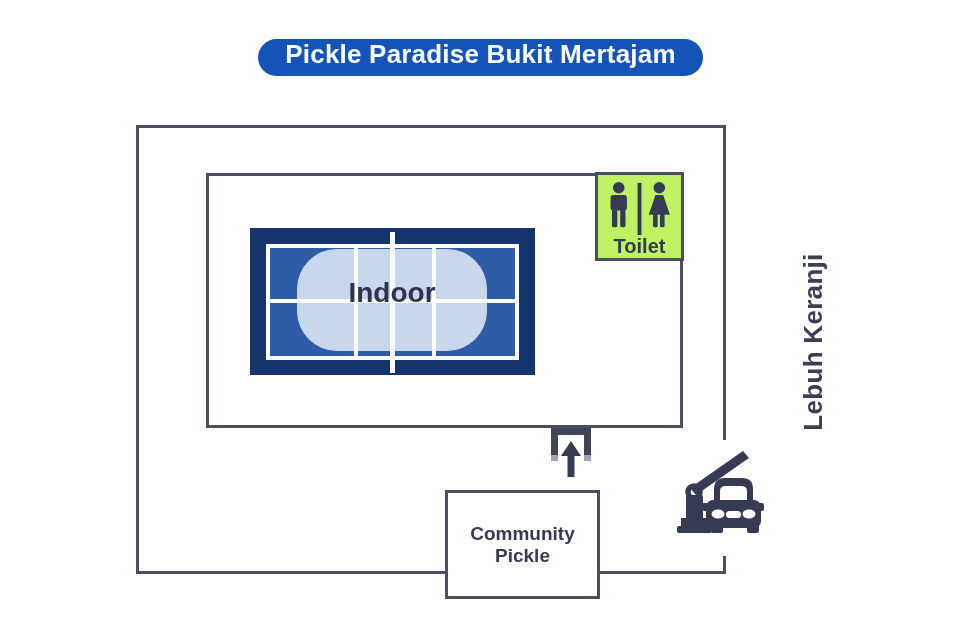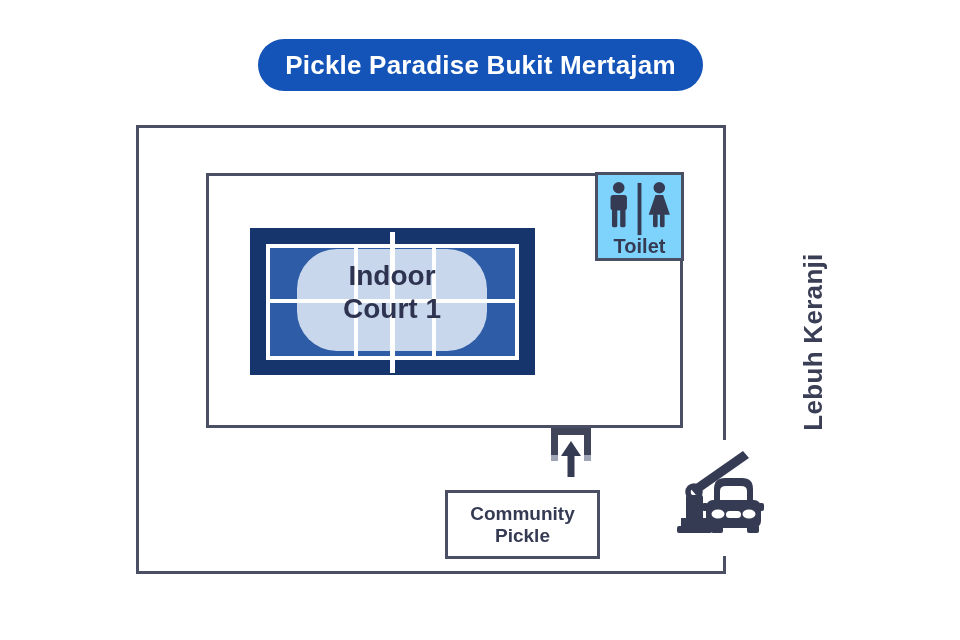--- a/index.html
+++ b/index.html
@@ -5,22 +5,22 @@
   html,body{margin:0;padding:0;}
   body{
     width:960px;height:640px;position:relative;background:#ffffff;
     font-family:"Liberation Sans",sans-serif;overflow:hidden;
   }
   .abs{position:absolute;}
   .line{position:absolute;background:#4A4F63;}
 
   
   .title-pill{
-    position:absolute;left:258px;top:39px;width:445px;height:52px;
-    background:#1453B8;border-radius:26px;display:flex;align-items:center;justify-content:center;
+    position:absolute;left:258px;top:39px;width:445px;height:37px;
+    background:#1453B8;border-radius:26px;display:flex;align-items:flex-start;justify-content:center;
   }
   .title-pill span{color:#ffffff;font-size:26px;font-weight:700;letter-spacing:.2px;}
 
   
   .building{
     position:absolute;left:206px;top:173px;width:477px;height:255px;
     border:3px solid #4A4F63;box-sizing:border-box;background:#ffffff;
   }
 
   
@@ -36,36 +36,36 @@
   .court-line{position:absolute;background:#ffffff;}
   .court-label{
     position:absolute;left:297px;top:249px;width:190px;height:86px;
     display:flex;flex-direction:column;align-items:center;justify-content:center;
     color:#2E3350;font-size:28px;font-weight:700;line-height:33px;text-align:center;
   }
 
   
   .toilet-box{
     position:absolute;left:595px;top:172px;width:89px;height:89px;
-    background:#7dd3fc;border:3px solid #4A4F63;box-sizing:border-box;
+    background:#bef264;border:3px solid #4A4F63;box-sizing:border-box;
     display:flex;flex-direction:column;align-items:center;
   }
   .toilet-label{color:#363B54;font-size:20px;font-weight:700;margin-top:-2px;}
 
   
   .door-frame{
     position:absolute;left:551px;top:428px;width:40px;height:33px;
     border-top:7px solid #40455A;border-left:7px solid #40455A;border-right:7px solid #40455A;
     box-sizing:border-box;
   }
   .door-tip{position:absolute;width:7px;height:6px;background:#A0A5B5;}
 
   
   .cc-box{
-    position:absolute;left:445px;top:490px;width:155px;height:69px;
+    position:absolute;left:445px;top:490px;width:155px;height:109px;
     background:#ffffff;border:3px solid #4A4F63;box-sizing:border-box;
     display:flex;flex-direction:column;align-items:center;justify-content:center;
   }
   .cc-box span{color:#363B54;font-size:19px;font-weight:700;line-height:22px;}
 
   
   .road-label{
     position:absolute;left:713px;top:325px;width:200px;height:34px;
     transform:rotate(-90deg);transform-origin:50% 50%;
     display:flex;align-items:center;justify-content:center;
@@ -89,21 +89,20 @@
 
 <div class="court-outer"></div>
 <div class="court-inner"></div>
 <div class="court-plate"></div>
 <div class="court-line" style="left:270px;top:299px;width:245px;height:4px;"></div>
 <div class="court-line" style="left:354px;top:248px;width:4px;height:108px;"></div>
 <div class="court-line" style="left:432px;top:248px;width:4px;height:108px;"></div>
 <div class="court-line" style="left:390px;top:232px;width:5px;height:141px;"></div>
 <div class="court-label">
   <span>Indoor</span>
-  <span>Court 1</span>
 </div>
 
 <div class="toilet-box">
   <svg width="81" height="58" viewBox="0 0 81 58" style="margin-top:6px;">
     <g fill="#363B54">
       <circle cx="19" cy="7" r="6"></circle>
       <rect x="10.5" y="14.5" width="17" height="16" rx="3"></rect>
       <rect x="12" y="29" width="5.5" height="19" rx="2"></rect>
       <rect x="20.5" y="29" width="5.5" height="19" rx="2"></rect>
     </g>

